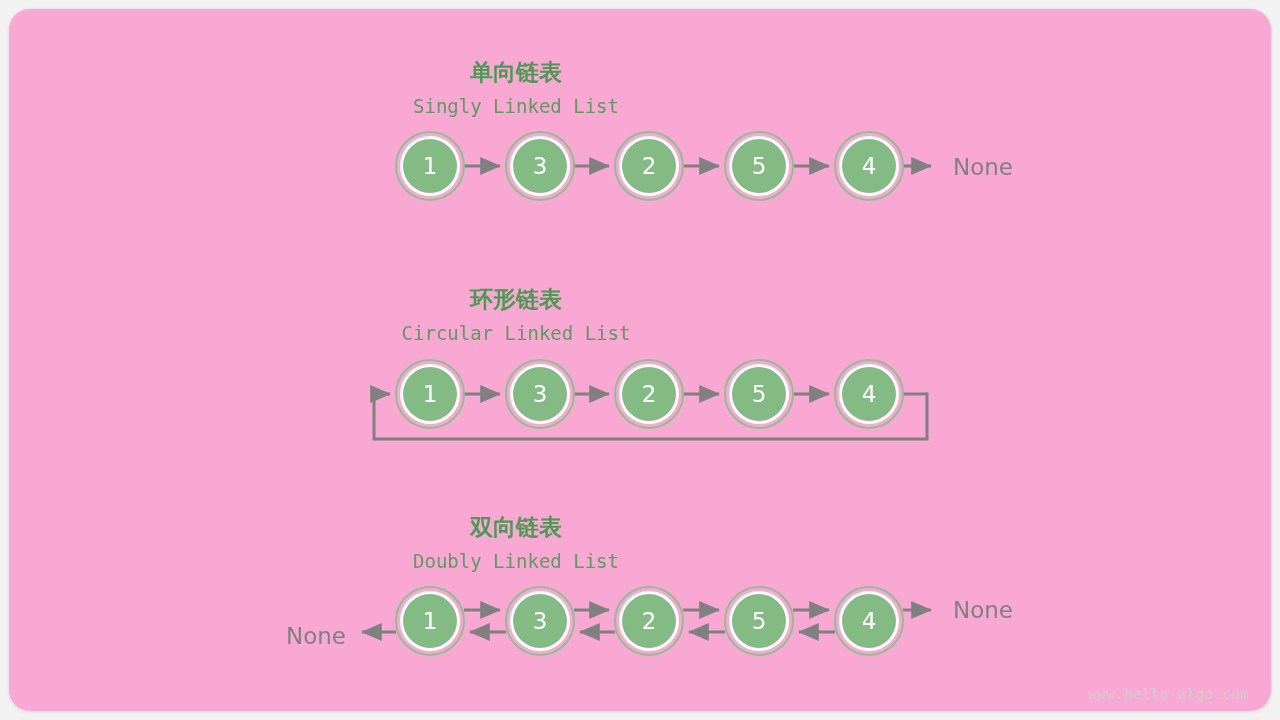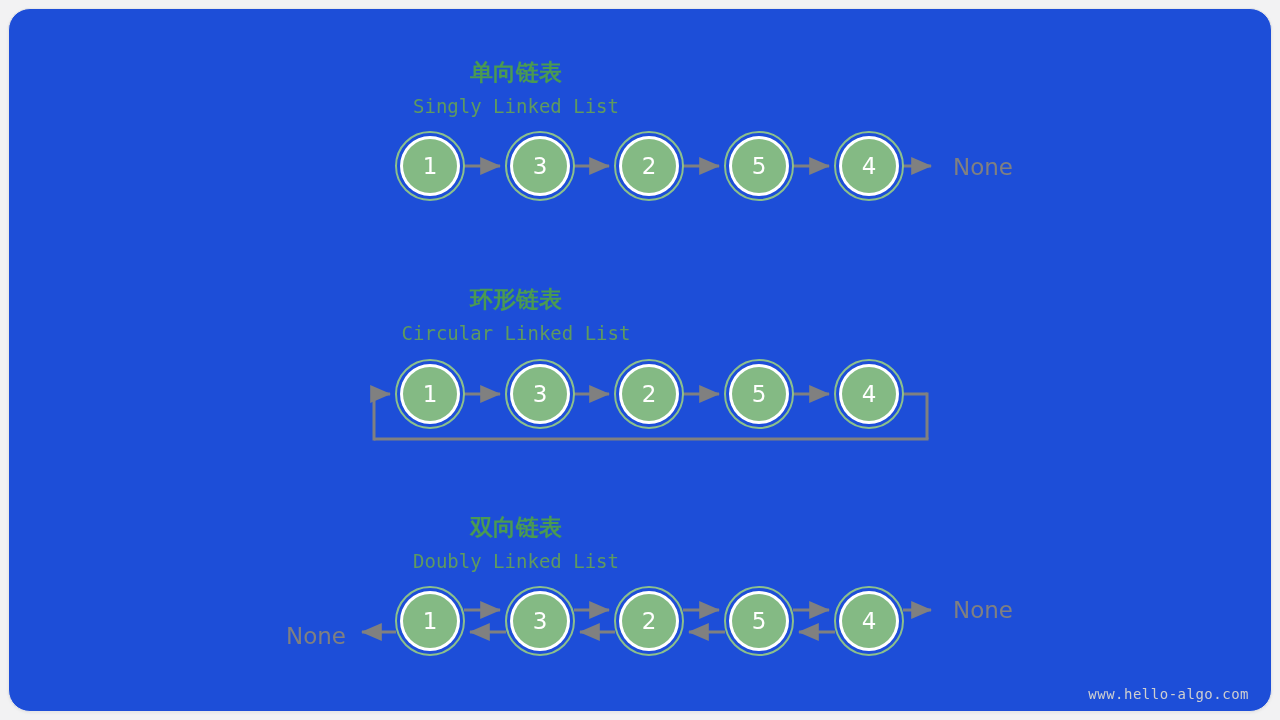--- a/index.html
+++ b/index.html
@@ -18,21 +18,21 @@
     width: 1280px;
     height: 720px;
     background: #f2f2f3;
   }
   #card {
     position: absolute;
     left: 8px;
     top: 8px;
     width: 1264px;
     height: 704px;
-    background: #1d4ed8;
+    background: #f9a8d4;
     border-radius: 22px;
     border: 1px solid #e8e8e8;
     box-shadow: 0 1px 3px rgba(0,0,0,0.06);
     box-sizing: border-box;
     overflow: hidden;
   }
   svg#diagram {
     position: absolute;
     left: 0;
     top: 0;

